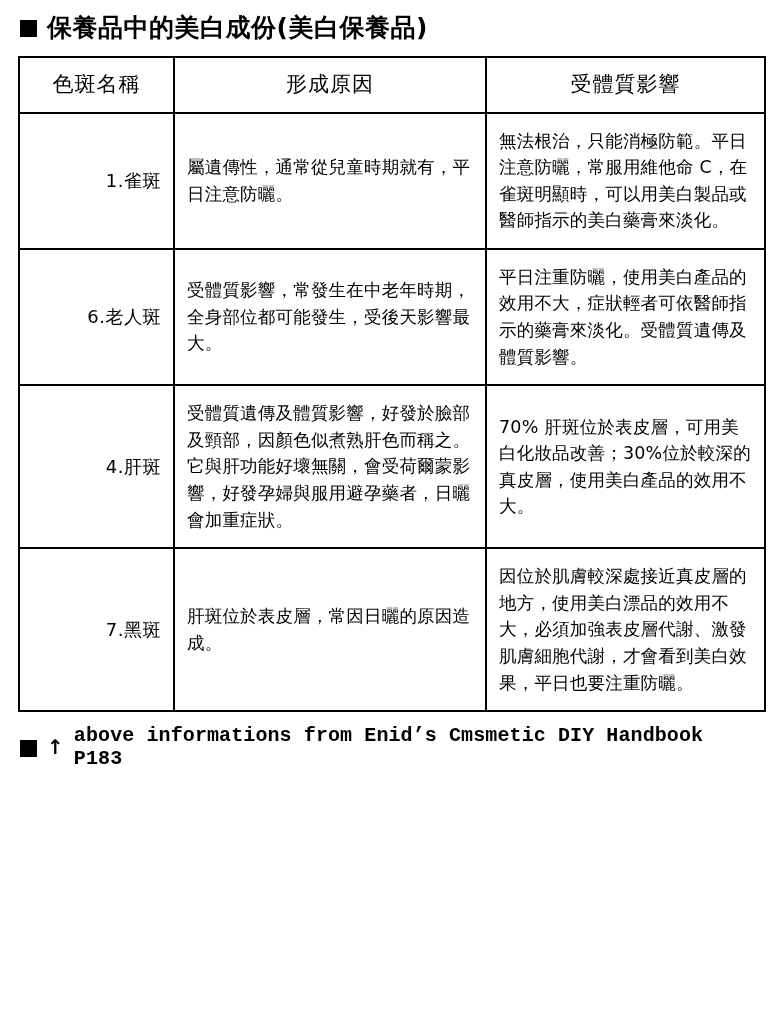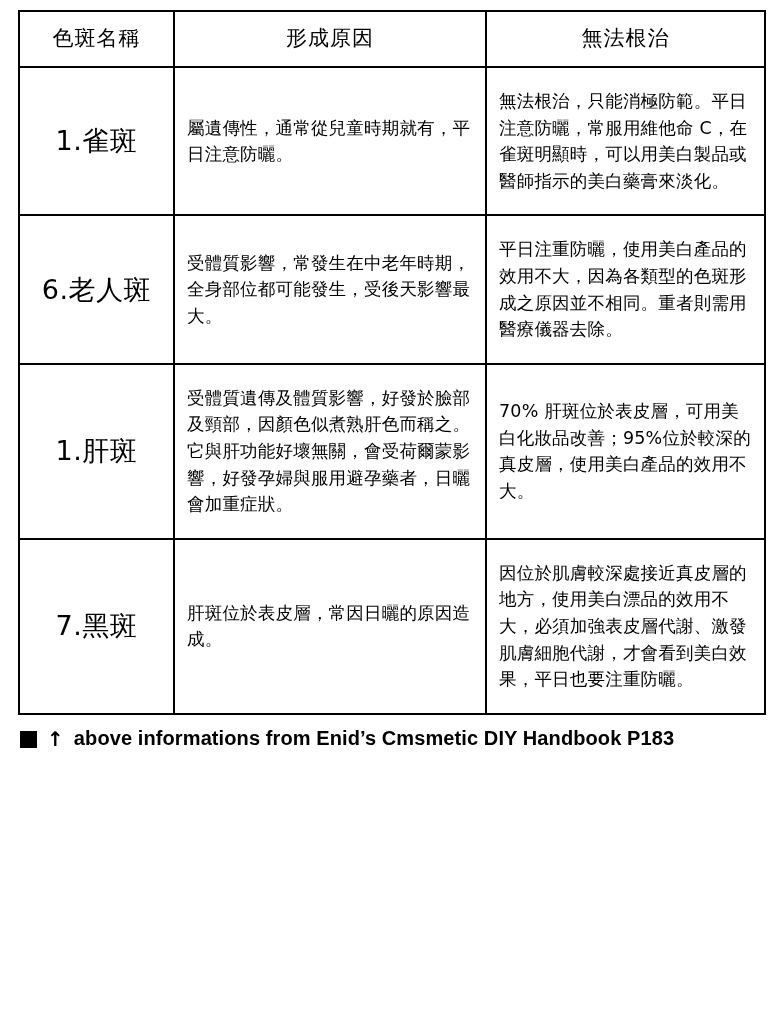--- a/index.html
+++ b/index.html
@@ -47,94 +47,98 @@
   }
   table.spots {
     border-collapse: collapse;
     width: 746px;
     margin: 0 0 0 2px;
     table-layout: fixed;
   }
   table.spots td, table.spots th {
     border: 2px solid #000;
     vertical-align: middle;
-    padding: 20px 12px;
+    padding: 14px 12px;
   }
   table.spots thead th {
     font-size: 21px;
     font-weight: normal;
     text-align: center;
     padding: 12px 8px 14px 8px;
     letter-spacing: 1px;
   }
   col.c-name { width: 155px; }
   col.c-cause { width: 312px; }
   col.c-treat { width: 279px; }
   td.name-cell {
-    text-align: center;
-    font-size: 27px;
+    text-align: right;
+    font-size: 18px;
     letter-spacing: 0.5px;
   }
   td.body-cell {
     font-size: 17.5px;
     line-height: 1.52;
     text-align: left;
     letter-spacing: 0.2px;
   }
   .footer-row {
     display: flex;
     align-items: center;
     gap: 10px;
     margin: 12px 0 6px 4px;
   }
   .footer-text {
-    font-family: Liberation Sans, sans-serif;
+    font-family: Liberation Mono, monospace;
     font-weight: bold;
     font-size: 20px;
     letter-spacing: 0.1px;
   }
   .arrow {
     font-family: "DejaVu Sans", sans-serif;
   }
 </style>
 </head>
 <body>
 
 <div class="page">
 
+  <div class="title-row">
+    <span class="bullet-square"></span>
+    <span class="doc-title">保養品中的美白成份(美白保養品)</span>
+  </div>
 
 
   <table class="spots">
     <colgroup>
       <col class="c-name">
       <col class="c-cause">
       <col class="c-treat">
     </colgroup>
     <thead>
       <tr>
         <th>色斑名稱</th>
         <th>形成原因</th>
-        <th>無法根治</th>
+        <th>受體質影響</th>
       </tr>
     </thead>
     <tbody>
       <tr>
         <td class="name-cell">1.雀斑</td>
         <td class="body-cell">屬遺傳性，通常從兒童時期就有，平日注意防曬。</td>
         <td class="body-cell">無法根治，只能消極防範。平日注意防曬，常服用維他命 C，在雀斑明顯時，可以用美白製品或醫師指示的美白藥膏來淡化。</td>
       </tr>
       <tr>
         <td class="name-cell">6.老人斑</td>
         <td class="body-cell">受體質影響，常發生在中老年時期，全身部位都可能發生，受後天影響最大。</td>
-        <td class="body-cell">平日注重防曬，使用美白產品的效用不大，因為各類型的色斑形成之原因並不相同。重者則需用醫療儀器去除。</td>
+        <td class="body-cell">平日注重防曬，使用美白產品的效用不大，症狀輕者可依醫師指示的藥膏來淡化。受體質遺傳及體質影響。</td>
       </tr>
       <tr>
-        <td class="name-cell">1.肝斑</td>
+        <td class="name-cell">4.肝斑</td>
         <td class="body-cell">受體質遺傳及體質影響，好發於臉部及頸部，因顏色似煮熟肝色而稱之。它與肝功能好壞無關，會受荷爾蒙影響，好發孕婦與服用避孕藥者，日曬會加重症狀。</td>
-        <td class="body-cell">70% 肝斑位於表皮層，可用美白化妝品改善；95%位於較深的真皮層，使用美白產品的效用不大。</td>
+        <td class="body-cell">70% 肝斑位於表皮層，可用美白化妝品改善；30%位於較深的真皮層，使用美白產品的效用不大。</td>
       </tr>
       <tr>
         <td class="name-cell">7.黑斑</td>
         <td class="body-cell">肝斑位於表皮層，常因日曬的原因造成。</td>
         <td class="body-cell">因位於肌膚較深處接近真皮層的地方，使用美白漂品的效用不大，必須加強表皮層代謝、激發肌膚細胞代謝，才會看到美白效果，平日也要注重防曬。</td>
       </tr>
     </tbody>
   </table>
 
   <div class="footer-row">

